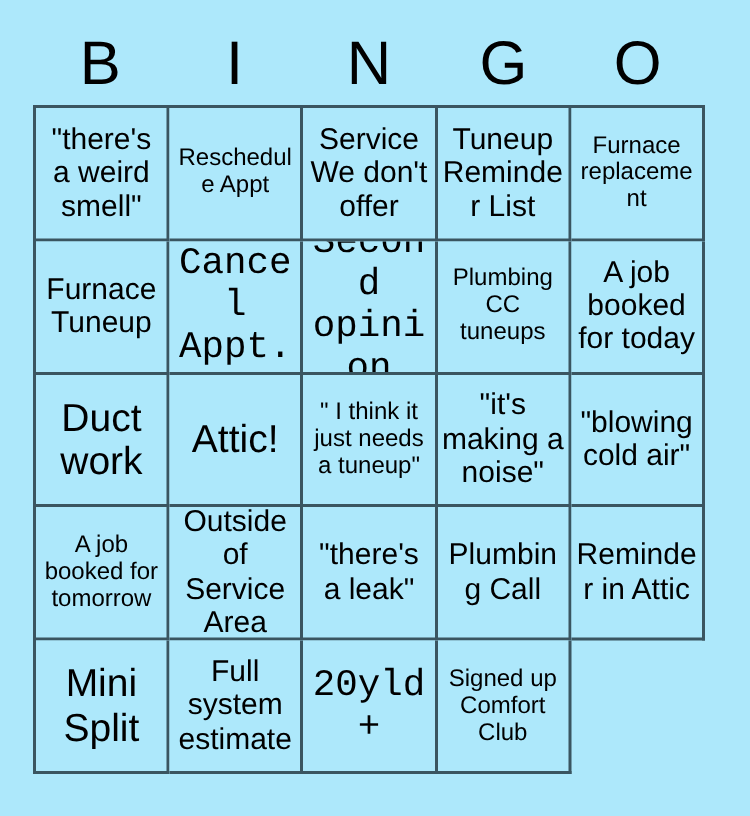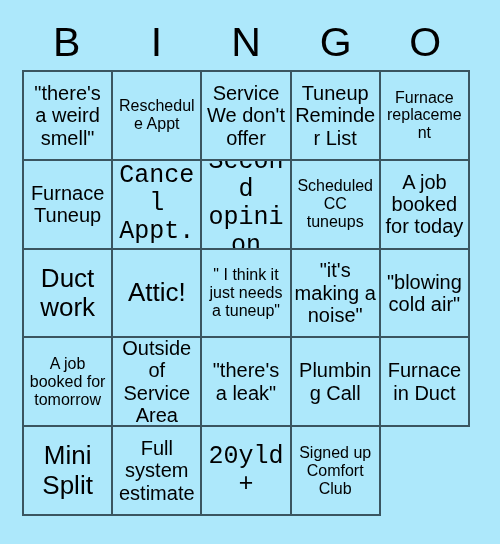--- a/index.html
+++ b/index.html
@@ -111,21 +111,21 @@
       <div class="cell fs-md">
         <span class="cell-text">Furnace Tuneup</span>
       </div>
       <div class="cell fs-lg">
         <span class="cell-text">Cancel Appt.</span>
       </div>
       <div class="cell fs-lg">
         <span class="cell-text">Second opinion</span>
       </div>
       <div class="cell fs-sm">
-        <span class="cell-text">Scheduled CC tuneups</span>
+        <span class="cell-text">Plumbing CC tuneups</span>
       </div>
       <div class="cell fs-md">
         <span class="cell-text">A job booked for today</span>
       </div>
       <div class="cell fs-xl">
         <span class="cell-text">Duct work</span>
       </div>
       <div class="cell fs-xl">
         <span class="cell-text">Attic!</span>
       </div>
@@ -144,21 +144,21 @@
       <div class="cell fs-md">
         <span class="cell-text">Outside of Service Area</span>
       </div>
       <div class="cell fs-md">
         <span class="cell-text">"there's a leak"</span>
       </div>
       <div class="cell fs-md">
         <span class="cell-text">Plumbing Call</span>
       </div>
       <div class="cell fs-md">
-        <span class="cell-text">Furnace in Duct</span>
+        <span class="cell-text">Reminder in Attic</span>
       </div>
       <div class="cell fs-xl">
         <span class="cell-text">Mini Split</span>
       </div>
       <div class="cell fs-md">
         <span class="cell-text">Full system estimate</span>
       </div>
       <div class="cell fs-lg">
         <span class="cell-text">20yld+</span>
       </div>

